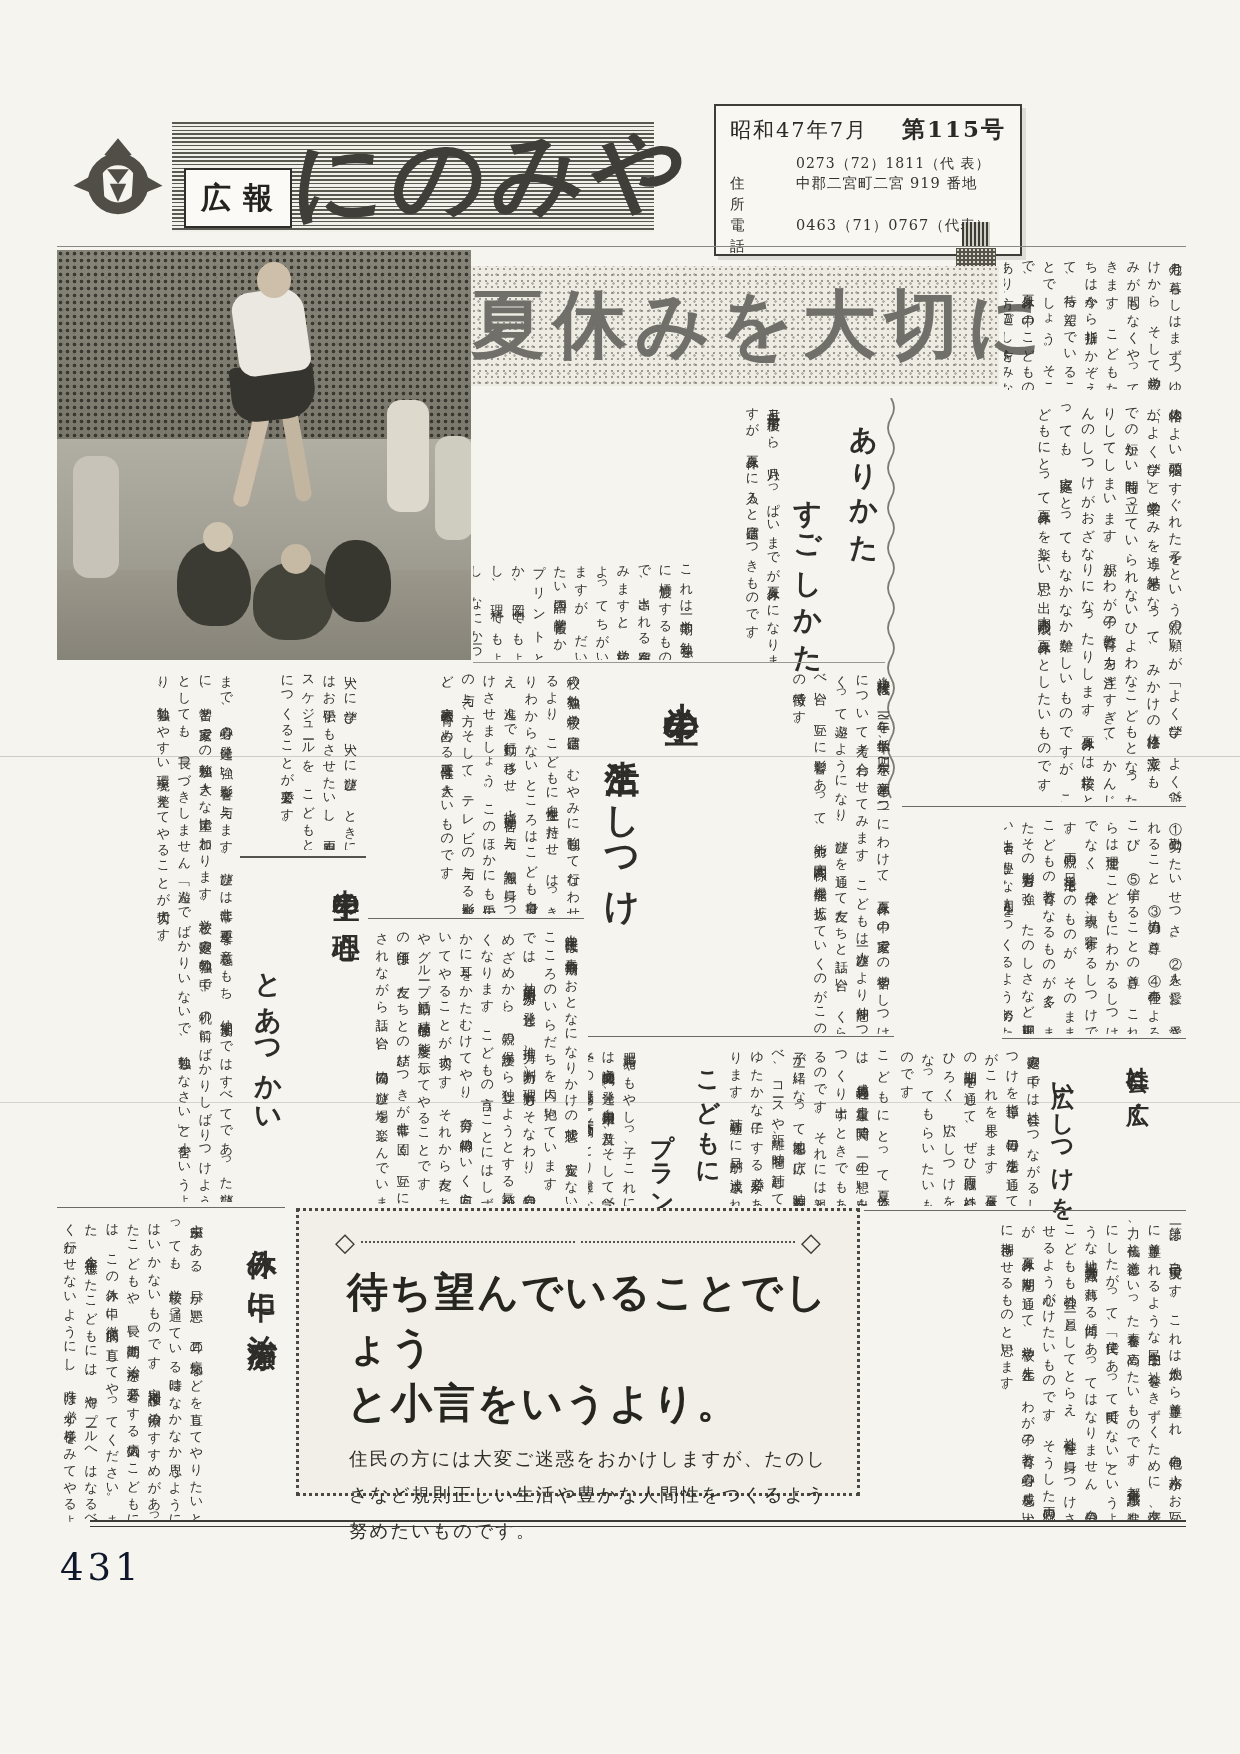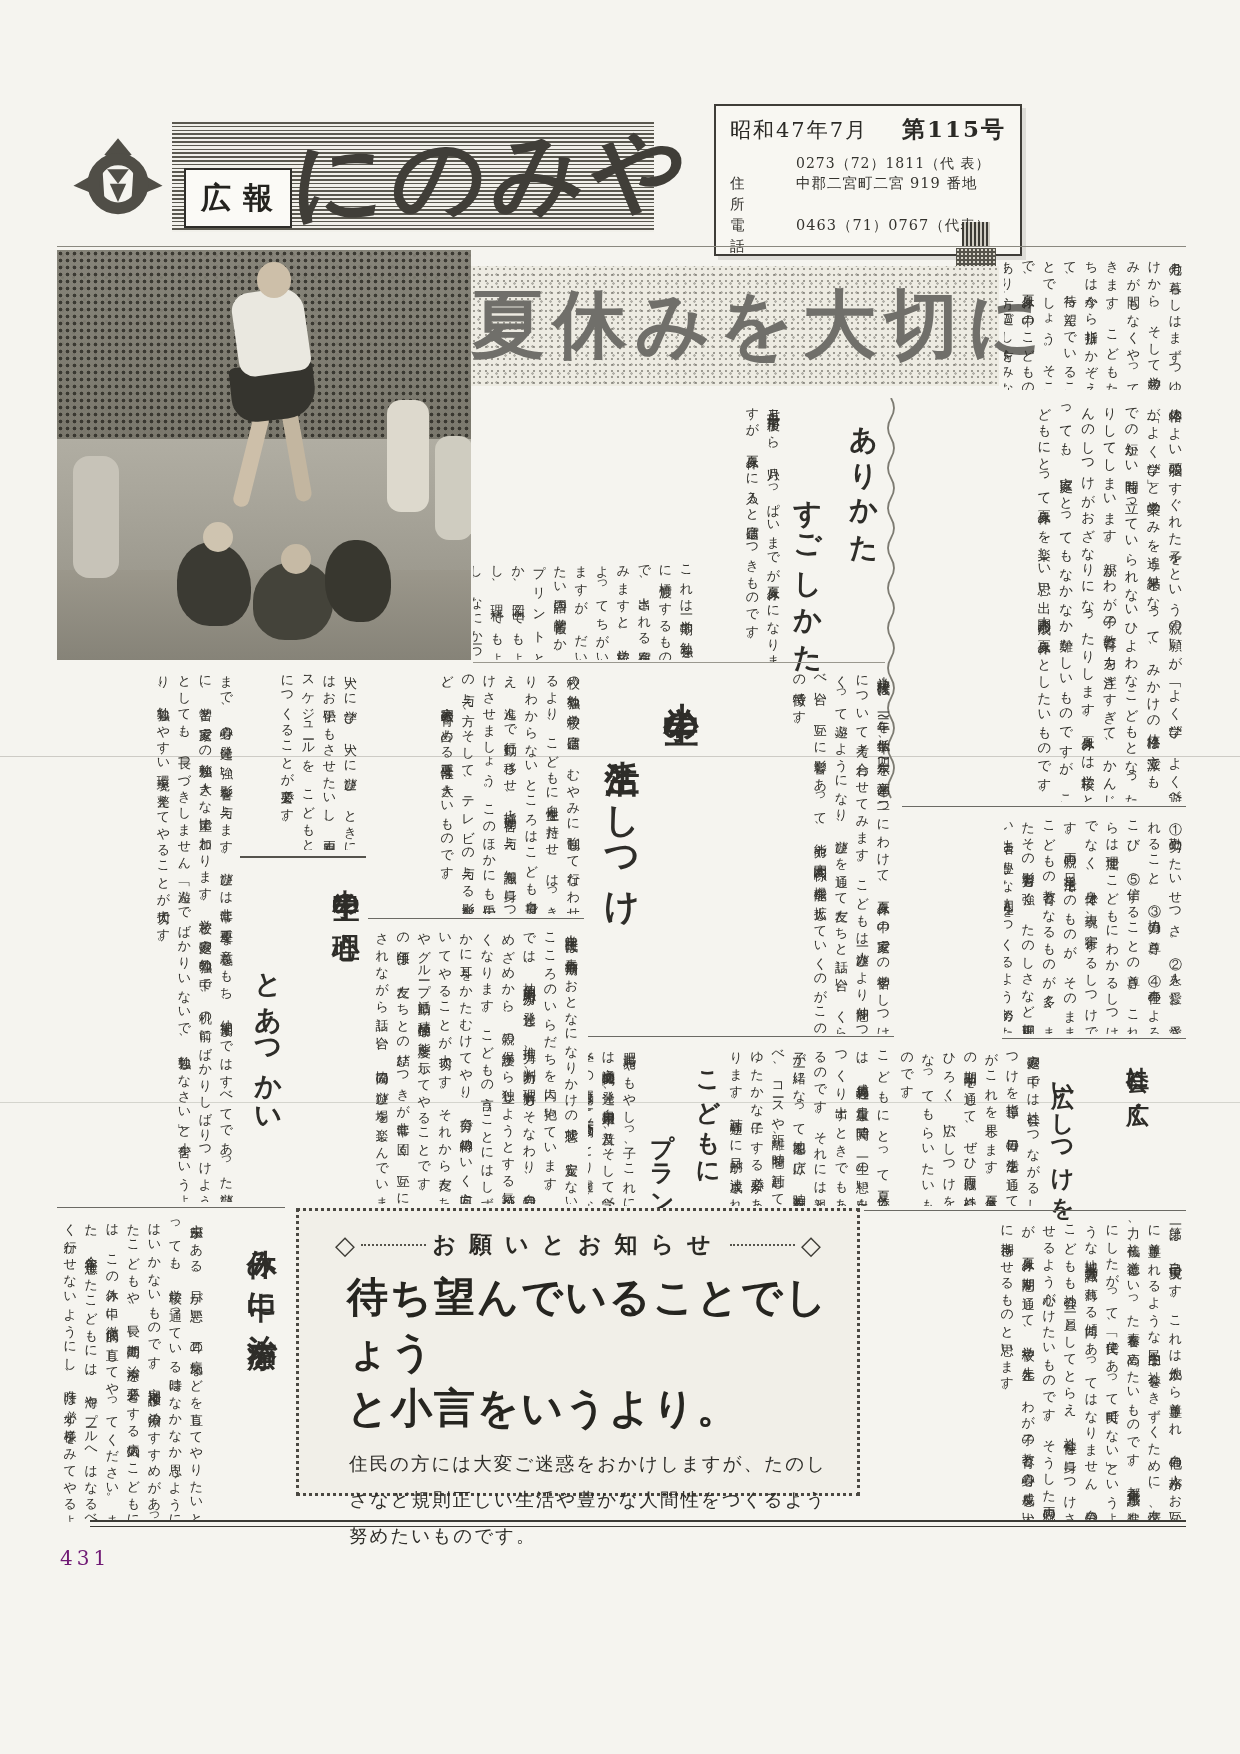--- a/index.html
+++ b/index.html
@@ -127,21 +127,21 @@
   .notice-box{left:296px;top:1208px;width:564px;height:288px;background:#f1efe8;
     border:3px dotted #4a4842;padding:16px 26px 12px 26px;box-sizing:border-box;}
   .notice-titlerow{display:flex;align-items:center;gap:6px;margin:2px 10px 10px 10px;}
   .notice-diamond{font-size:26px;color:#3e3c36;line-height:1;}
   .notice-dots{flex:1;border-top:2px dotted #55534b;}
   .notice-title{font-size:23px;font-weight:700;letter-spacing:13px;color:#2b2a25;white-space:nowrap;}
   .notice-headline{font-size:41px;font-weight:700;letter-spacing:2px;line-height:1.35;color:#262520;margin:4px 0 10px 22px;}
   .notice-body{font-size:18.5px;line-height:1.95;letter-spacing:2px;color:#2e2d28;margin-left:24px;width:478px;}
 
   .bottom-rule{left:90px;top:1520px;width:1096px;height:4px;border-top:2px solid #3c3b36;border-bottom:1px solid #3c3b36;}
-  .page-number{left:60px;top:1546px;font-size:20px;letter-spacing:4px;color:#701a75;font-weight:400;text-align:right;}
+  .page-number{left:60px;top:1546px;font-size:37px;letter-spacing:4px;color:#0f172a;font-weight:400;text-align:right;}
 
   .scan-line1{left:0;top:756px;width:1240px;border-top:1px solid rgba(120,118,110,.32);}
   .scan-line2{left:0;top:1102px;width:1240px;border-top:1px solid rgba(120,118,110,.26);}
 </style>
 </head>
 <body>
 
 <div class="page">
 
   <div class="b masthead-band"></div>
@@ -259,21 +259,20 @@
   <div class="b rule rule-lb"></div>
   <div class="b vh chiryo-h">
     <div class="l1">休み中に治療を</div>
   </div>
   <div class="b vt chiryo-body">虫歯がある、目が悪い、耳の病気などを直してやりたいと思っても、学校に通っている時はなかなか思うようにはいかないものです。定期検診で治療のすすめがあったこどもや、長い期間の治療を必要とする病気のこどもには、この休み中に徹底的に直してやってください。また、今年罹患したこどもには、海やプールへはなるべく行かせないようにし、時々は必ず様子をみてやるようにしましょう。そして、九月の新学期には、健康を増進した元気な姿で先生に顔を見せられるようにしてやってください。</div>
 
   <div class="b notice-box">
     <div class="notice-titlerow">
       <span class="notice-diamond">◇</span>
       <span class="notice-dots"></span>
-      <span class="notice-title">お願いとお知らせ</span>
       <span class="notice-dots"></span>
       <span class="notice-diamond">◇</span>
     </div>
     <div class="notice-headline">
       <div>待ち望んでいることでしょう</div>
       <div>と小言をいうより。</div>
     </div>
     <div class="notice-body">住民の方には大変ご迷惑をおかけしますが、たのしさなど規則正しい生活や豊かな人間性をつくるよう努めたいものです。</div>
   </div>
 

